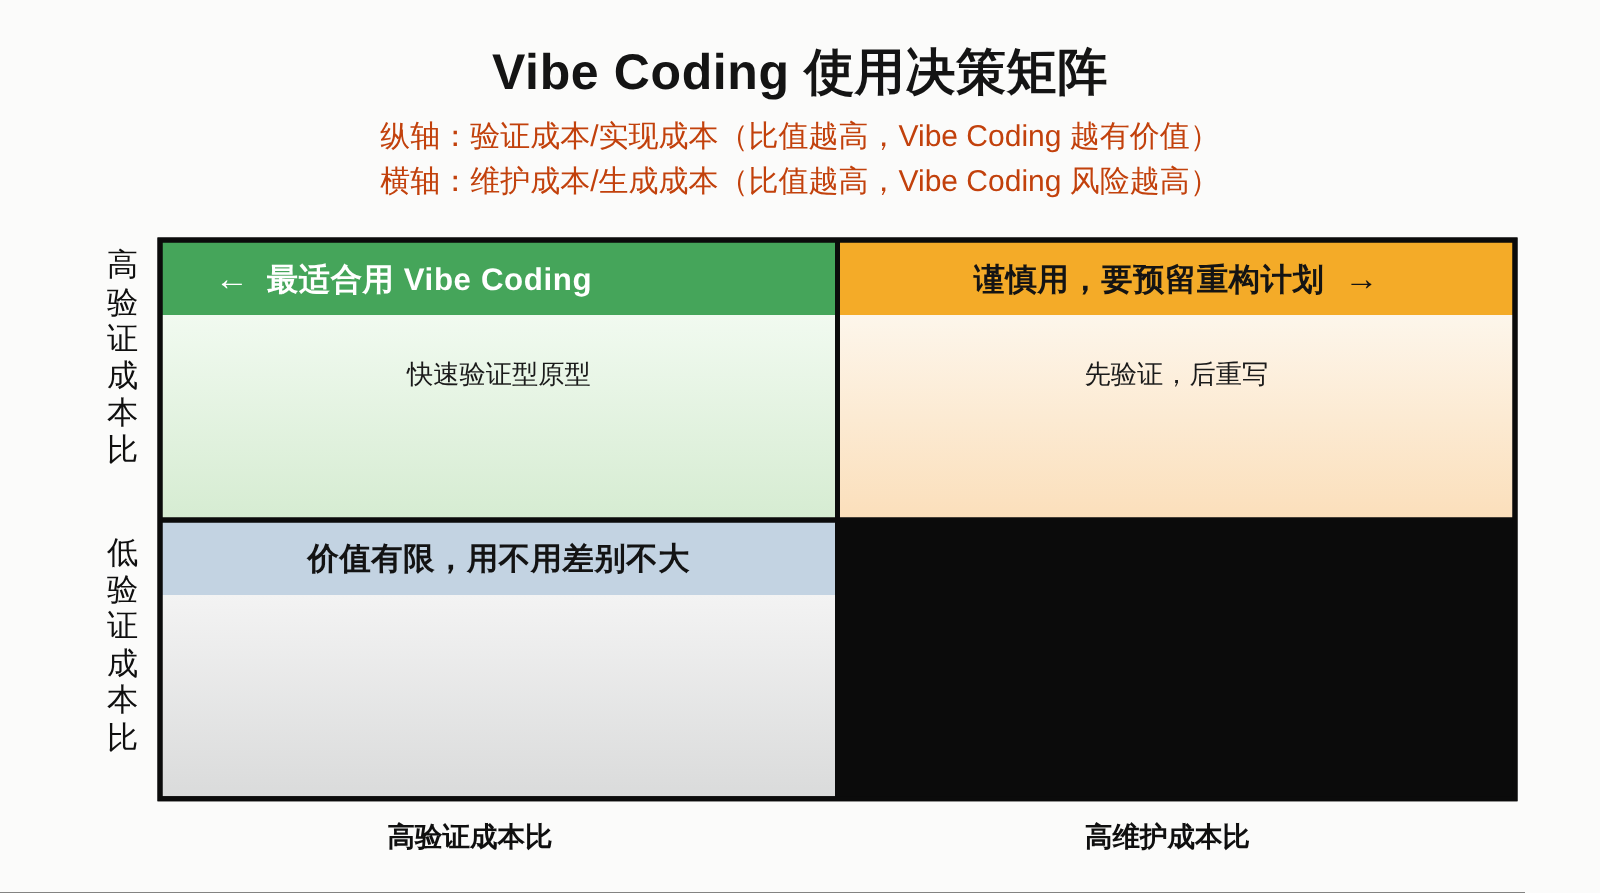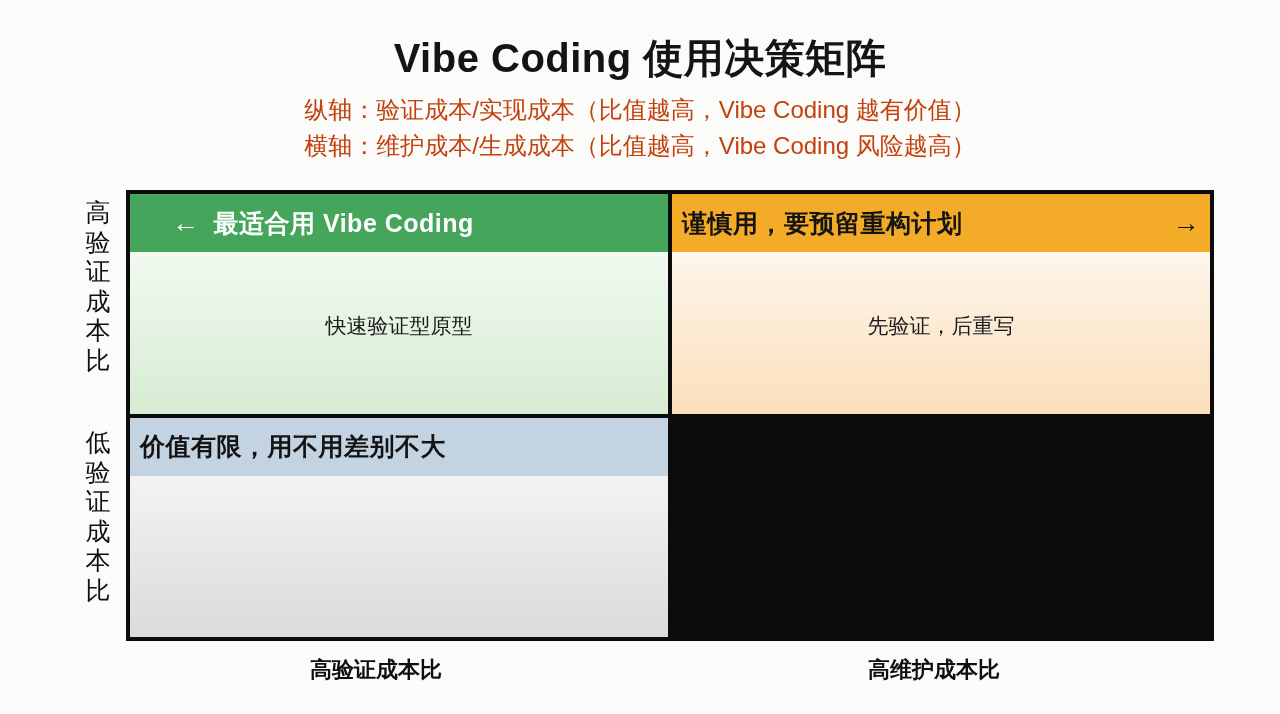--- a/index.html
+++ b/index.html
@@ -67,36 +67,36 @@
     position: relative;
     overflow: hidden;
     display: flex;
     flex-direction: column;
   }
   .quad-banner {
     flex: 0 0 auto;
     height: 58px;
     display: flex;
     align-items: center;
-    justify-content: space-between;
+    justify-content: center;
     font-size: 25px;
     font-weight: bold;
     letter-spacing: 0.5px;
     white-space: nowrap;
     padding: 0 10px;
     box-sizing: border-box;
   }
   .quad-body {
     flex: 1 1 auto;
     display: flex;
     align-items: flex-start;
     justify-content: center;
   }
   .quad-body-text {
-    margin-top: 60px;
+    margin-top: 33px;
     font-size: 21px;
     color: #1b1b1b;
     white-space: nowrap;
   }
 
   
   .q-tl .quad-banner {
     background: #45a55a;
     color: #ffffff;
     justify-content: flex-start;

